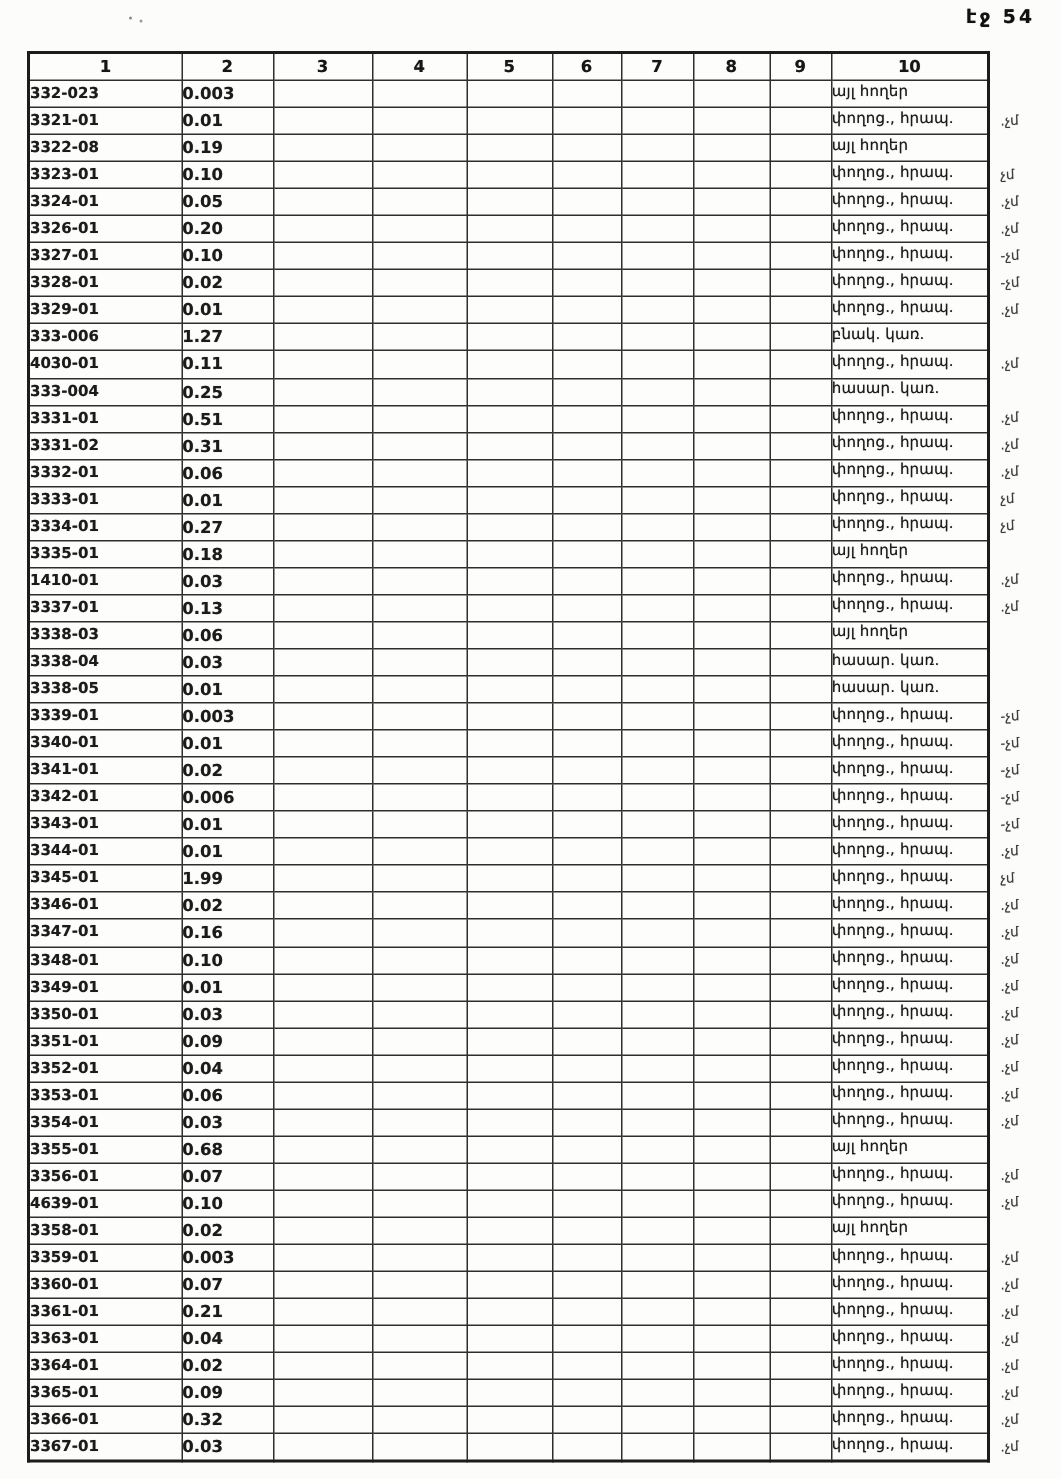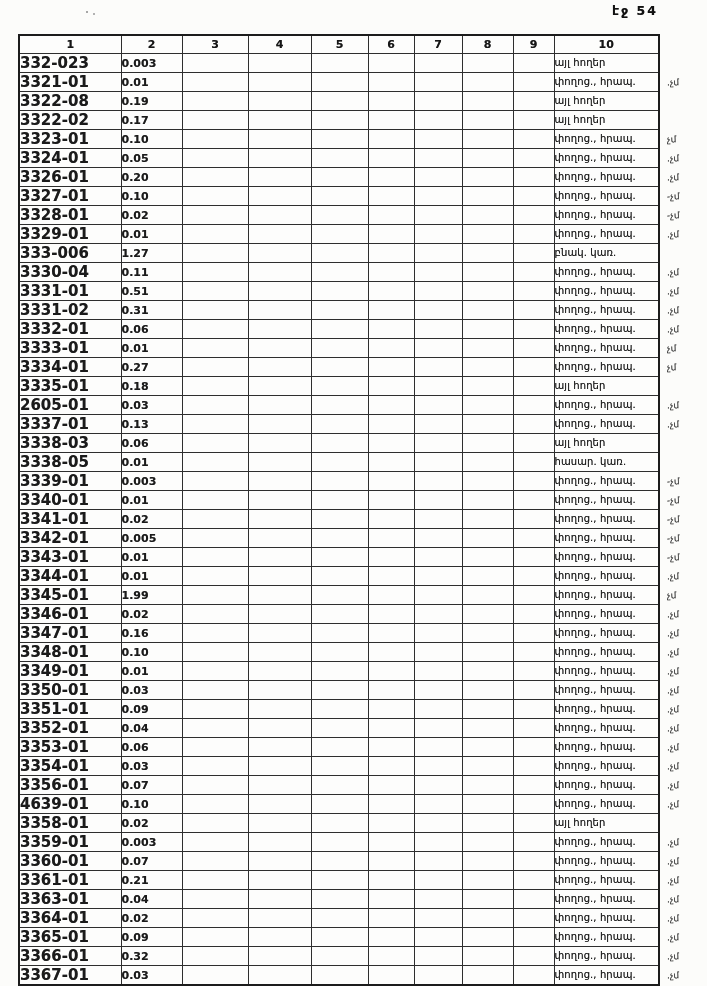--- a/index.html
+++ b/index.html
@@ -3,21 +3,21 @@
 <meta charset="utf-8">
 <style>
   html,body{margin:0;padding:0;}
   body{
     width:707px;height:986px;position:relative;overflow:hidden;
     background:#fcfcfa;
     font-family:"DejaVu Sans", sans-serif;
     color:#1b1b1b;
   }
   .page-header{
-    position:absolute;top:3px;left:612px;
+    position:absolute;top:3px;left:644px;
     font-size:12.5px;font-weight:bold;letter-spacing:2px;
     color:#111;
     text-shadow:0 0 .5px rgba(0,0,0,.6);
   }
   .speck{
     position:absolute;left:86px;top:11px;width:2px;height:2px;
     background:#8a8a8a;border-radius:50%;
     box-shadow:7px 2px 0 0 #9a9a9a;
   }
   table.scan{
@@ -33,21 +33,21 @@
     white-space:nowrap;
   }
   table.scan th{
     height:17px;
     font-size:11px;font-weight:bold;text-align:center;
     color:#161616;
     text-shadow:0 0 .5px rgba(0,0,0,.55);
   }
   table.scan td{height:17.05px;}
   td.c-code{
-    font-size:15px;font-weight:bold;text-align:left;
+    font-size:10px;font-weight:bold;text-align:left;
     padding-left:5px;
     text-shadow:0 0 .5px rgba(0,0,0,.5);
   }
   td.c-val{
     font-size:11px;font-weight:bold;text-align:left;
     text-shadow:0 0 .5px rgba(0,0,0,.5);
   }
   td.c-use{
     position:relative;
     font-size:10px;text-align:left;padding-left:4px;
@@ -128,32 +128,20 @@
         <td class="c-empty"></td>
         <td class="c-empty"></td>
         <td class="c-empty"></td>
         <td class="c-empty"></td>
         <td class="c-empty"></td>
         <td class="c-empty"></td>
         <td class="c-empty"></td>
         <td class="c-use"><span class="use-label">այլ հողեր</span></td>
       </tr>
       <tr>
-        <td class="c-code">3322-02</td>
-        <td class="c-val">0.17</td>
-        <td class="c-empty"></td>
-        <td class="c-empty"></td>
-        <td class="c-empty"></td>
-        <td class="c-empty"></td>
-        <td class="c-empty"></td>
-        <td class="c-empty"></td>
-        <td class="c-empty"></td>
-        <td class="c-use"><span class="use-label">այլ հողեր</span></td>
-      </tr>
-      <tr>
         <td class="c-code">3323-01</td>
         <td class="c-val">0.10</td>
         <td class="c-empty"></td>
         <td class="c-empty"></td>
         <td class="c-empty"></td>
         <td class="c-empty"></td>
         <td class="c-empty"></td>
         <td class="c-empty"></td>
         <td class="c-empty"></td>
         <td class="c-use"><span class="use-label">փողոց., հրապ.</span><span class="mark">չմ</span></td>
@@ -224,30 +212,42 @@
         <td class="c-empty"></td>
         <td class="c-empty"></td>
         <td class="c-empty"></td>
         <td class="c-empty"></td>
         <td class="c-empty"></td>
         <td class="c-empty"></td>
         <td class="c-empty"></td>
         <td class="c-use"><span class="use-label">բնակ. կառ.</span></td>
       </tr>
       <tr>
-        <td class="c-code">3330-04</td>
+        <td class="c-code">4030-01</td>
         <td class="c-val">0.11</td>
         <td class="c-empty"></td>
         <td class="c-empty"></td>
         <td class="c-empty"></td>
         <td class="c-empty"></td>
         <td class="c-empty"></td>
         <td class="c-empty"></td>
         <td class="c-empty"></td>
         <td class="c-use"><span class="use-label">փողոց., հրապ.</span><span class="mark">.չմ</span></td>
+      </tr>
+      <tr>
+        <td class="c-code">333-004</td>
+        <td class="c-val">0.25</td>
+        <td class="c-empty"></td>
+        <td class="c-empty"></td>
+        <td class="c-empty"></td>
+        <td class="c-empty"></td>
+        <td class="c-empty"></td>
+        <td class="c-empty"></td>
+        <td class="c-empty"></td>
+        <td class="c-use"><span class="use-label">հասար. կառ.</span></td>
       </tr>
       <tr>
         <td class="c-code">3331-01</td>
         <td class="c-val">0.51</td>
         <td class="c-empty"></td>
         <td class="c-empty"></td>
         <td class="c-empty"></td>
         <td class="c-empty"></td>
         <td class="c-empty"></td>
         <td class="c-empty"></td>
@@ -308,21 +308,21 @@
         <td class="c-empty"></td>
         <td class="c-empty"></td>
         <td class="c-empty"></td>
         <td class="c-empty"></td>
         <td class="c-empty"></td>
         <td class="c-empty"></td>
         <td class="c-empty"></td>
         <td class="c-use"><span class="use-label">այլ հողեր</span></td>
       </tr>
       <tr>
-        <td class="c-code">2605-01</td>
+        <td class="c-code">1410-01</td>
         <td class="c-val">0.03</td>
         <td class="c-empty"></td>
         <td class="c-empty"></td>
         <td class="c-empty"></td>
         <td class="c-empty"></td>
         <td class="c-empty"></td>
         <td class="c-empty"></td>
         <td class="c-empty"></td>
         <td class="c-use"><span class="use-label">փողոց., հրապ.</span><span class="mark">.չմ</span></td>
       </tr>
@@ -344,20 +344,32 @@
         <td class="c-empty"></td>
         <td class="c-empty"></td>
         <td class="c-empty"></td>
         <td class="c-empty"></td>
         <td class="c-empty"></td>
         <td class="c-empty"></td>
         <td class="c-empty"></td>
         <td class="c-use"><span class="use-label">այլ հողեր</span></td>
       </tr>
       <tr>
+        <td class="c-code">3338-04</td>
+        <td class="c-val">0.03</td>
+        <td class="c-empty"></td>
+        <td class="c-empty"></td>
+        <td class="c-empty"></td>
+        <td class="c-empty"></td>
+        <td class="c-empty"></td>
+        <td class="c-empty"></td>
+        <td class="c-empty"></td>
+        <td class="c-use"><span class="use-label">հասար. կառ.</span></td>
+      </tr>
+      <tr>
         <td class="c-code">3338-05</td>
         <td class="c-val">0.01</td>
         <td class="c-empty"></td>
         <td class="c-empty"></td>
         <td class="c-empty"></td>
         <td class="c-empty"></td>
         <td class="c-empty"></td>
         <td class="c-empty"></td>
         <td class="c-empty"></td>
         <td class="c-use"><span class="use-label">հասար. կառ.</span></td>
@@ -393,21 +405,21 @@
         <td class="c-empty"></td>
         <td class="c-empty"></td>
         <td class="c-empty"></td>
         <td class="c-empty"></td>
         <td class="c-empty"></td>
         <td class="c-empty"></td>
         <td class="c-use"><span class="use-label">փողոց., հրապ.</span><span class="mark">-չմ</span></td>
       </tr>
       <tr>
         <td class="c-code">3342-01</td>
-        <td class="c-val">0.005</td>
+        <td class="c-val">0.006</td>
         <td class="c-empty"></td>
         <td class="c-empty"></td>
         <td class="c-empty"></td>
         <td class="c-empty"></td>
         <td class="c-empty"></td>
         <td class="c-empty"></td>
         <td class="c-empty"></td>
         <td class="c-use"><span class="use-label">փողոց., հրապ.</span><span class="mark">-չմ</span></td>
       </tr>
       <tr>
@@ -546,20 +558,32 @@
         <td class="c-code">3354-01</td>
         <td class="c-val">0.03</td>
         <td class="c-empty"></td>
         <td class="c-empty"></td>
         <td class="c-empty"></td>
         <td class="c-empty"></td>
         <td class="c-empty"></td>
         <td class="c-empty"></td>
         <td class="c-empty"></td>
         <td class="c-use"><span class="use-label">փողոց., հրապ.</span><span class="mark">.չմ</span></td>
+      </tr>
+      <tr>
+        <td class="c-code">3355-01</td>
+        <td class="c-val">0.68</td>
+        <td class="c-empty"></td>
+        <td class="c-empty"></td>
+        <td class="c-empty"></td>
+        <td class="c-empty"></td>
+        <td class="c-empty"></td>
+        <td class="c-empty"></td>
+        <td class="c-empty"></td>
+        <td class="c-use"><span class="use-label">այլ հողեր</span></td>
       </tr>
       <tr>
         <td class="c-code">3356-01</td>
         <td class="c-val">0.07</td>
         <td class="c-empty"></td>
         <td class="c-empty"></td>
         <td class="c-empty"></td>
         <td class="c-empty"></td>
         <td class="c-empty"></td>
         <td class="c-empty"></td>

